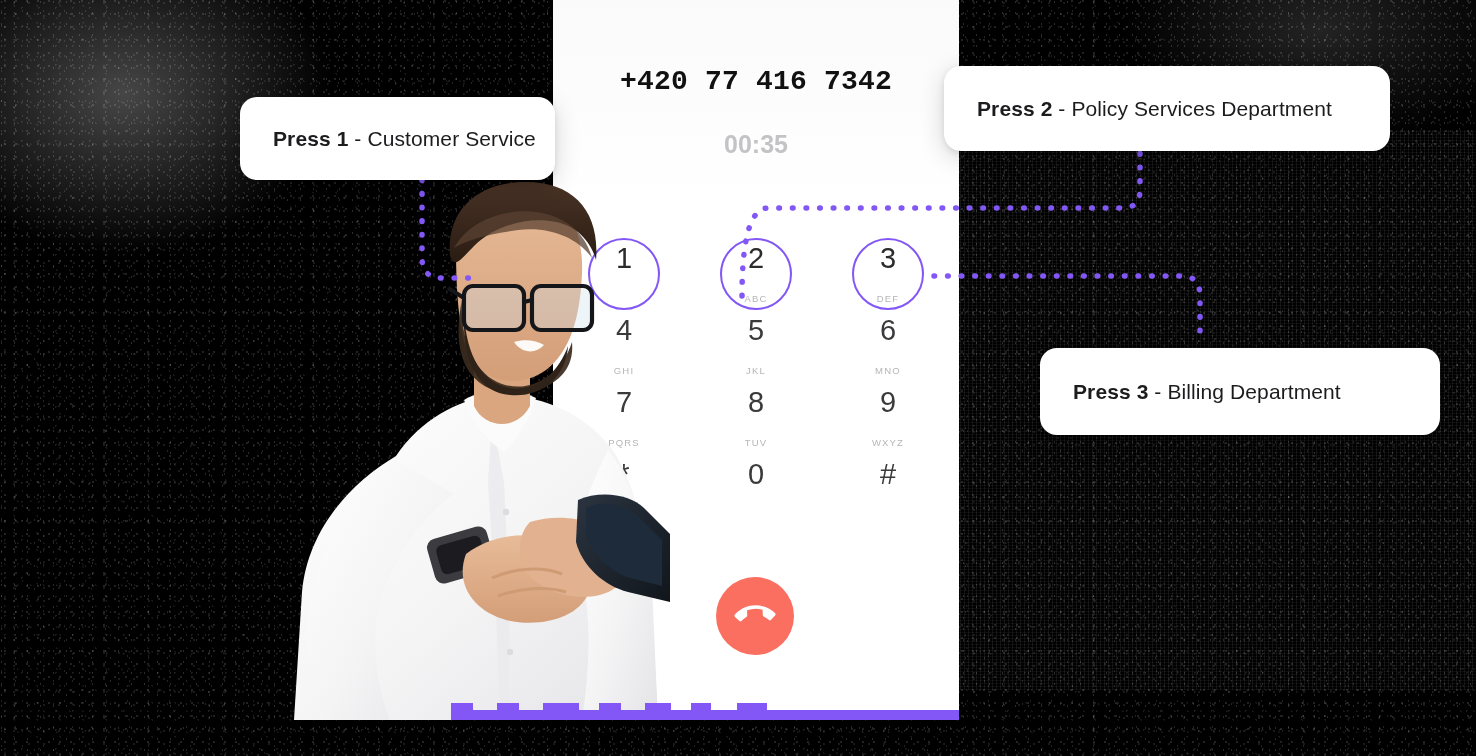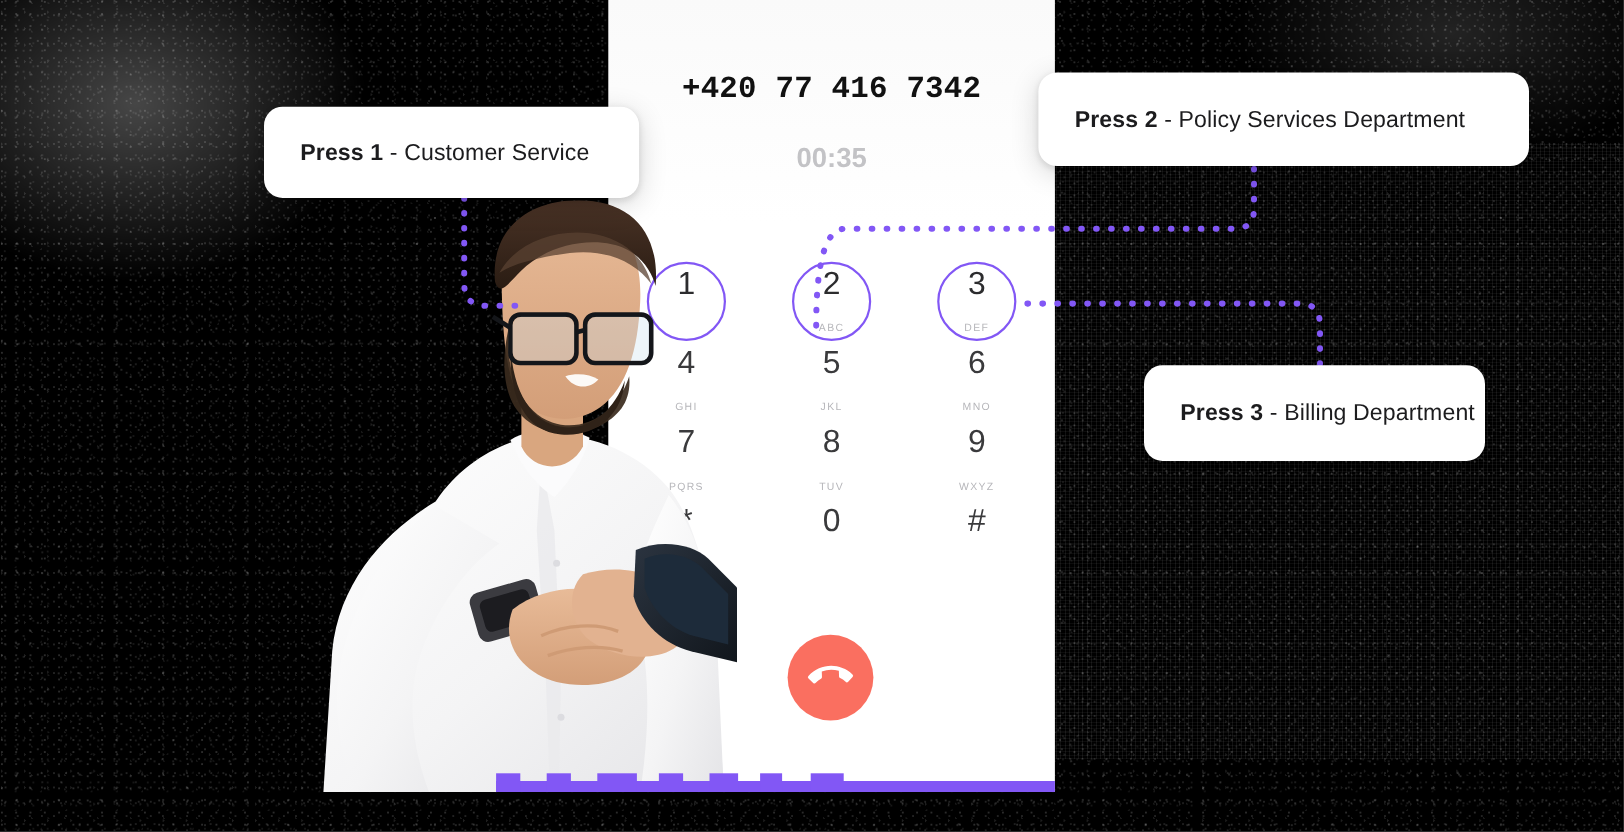--- a/index.html
+++ b/index.html
@@ -113,23 +113,23 @@
 
   
   .card{
     position:absolute; background:#fff; border-radius:17px;
     box-shadow:0 6px 26px rgba(0,0,0,.16), 0 2px 6px rgba(0,0,0,.10);
     display:flex; align-items:center; padding:12px 33px;
     white-space:nowrap;
   }
   .card .t{ font-size:21px; color:#1c1c1e; font-weight:400; letter-spacing:.1px; }
   .card .t b{ font-weight:700; }
-  #card1{ left:240px; top:97px; width:341px; height:83px; }
+  #card1{ left:240px; top:97px; width:315px; height:83px; }
   #card2{ left:944px; top:66px; width:446px; height:85px; }
-  #card3{ left:1040px; top:332px; width:310px; height:87px; }
+  #card3{ left:1040px; top:348px; width:400px; height:87px; }
 </style>
 </head>
 <body>
 
 <div class="bg-field">
   <div class="bg-noise"></div>
   <div class="bg-feather-l"></div>
   <div class="bg-feather-r"></div>
   <div class="bg-grain-r"></div>
 </div>

